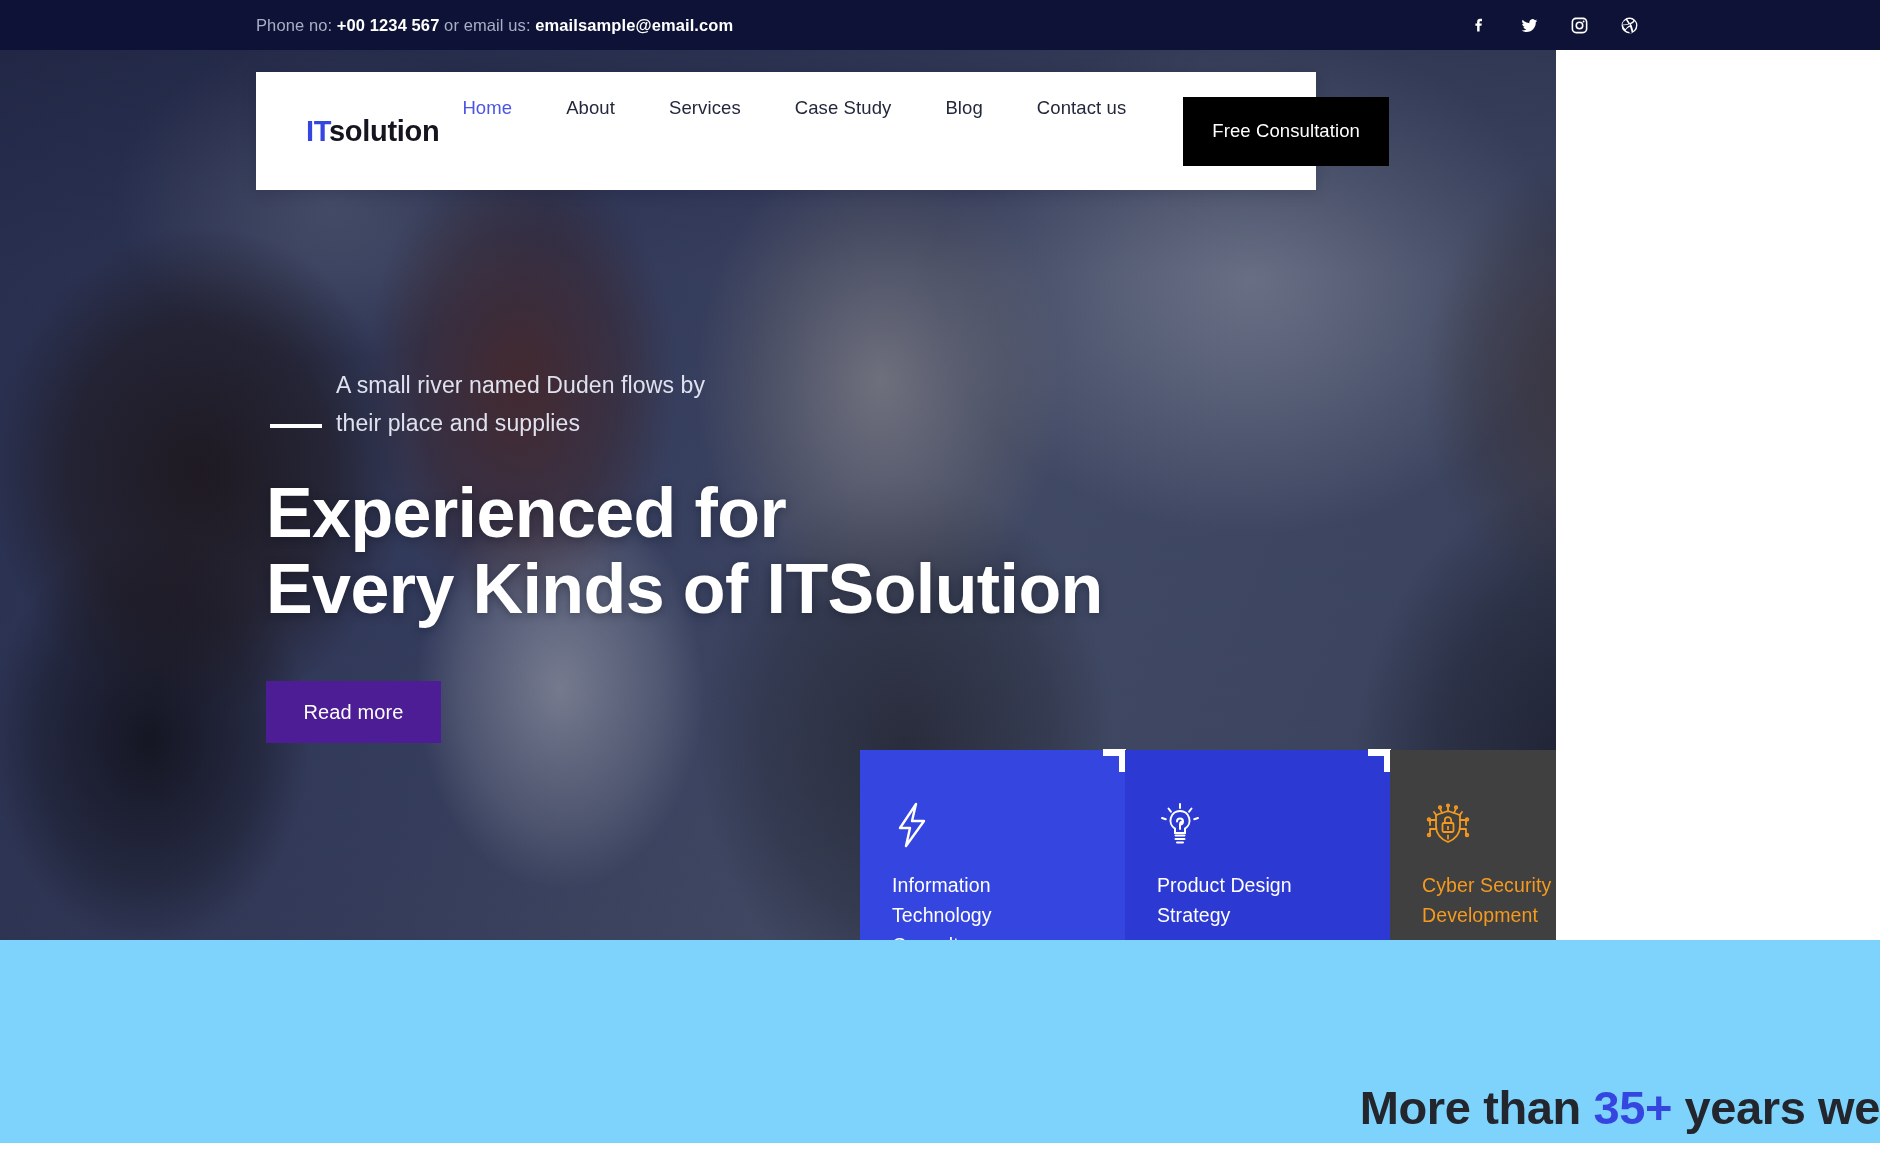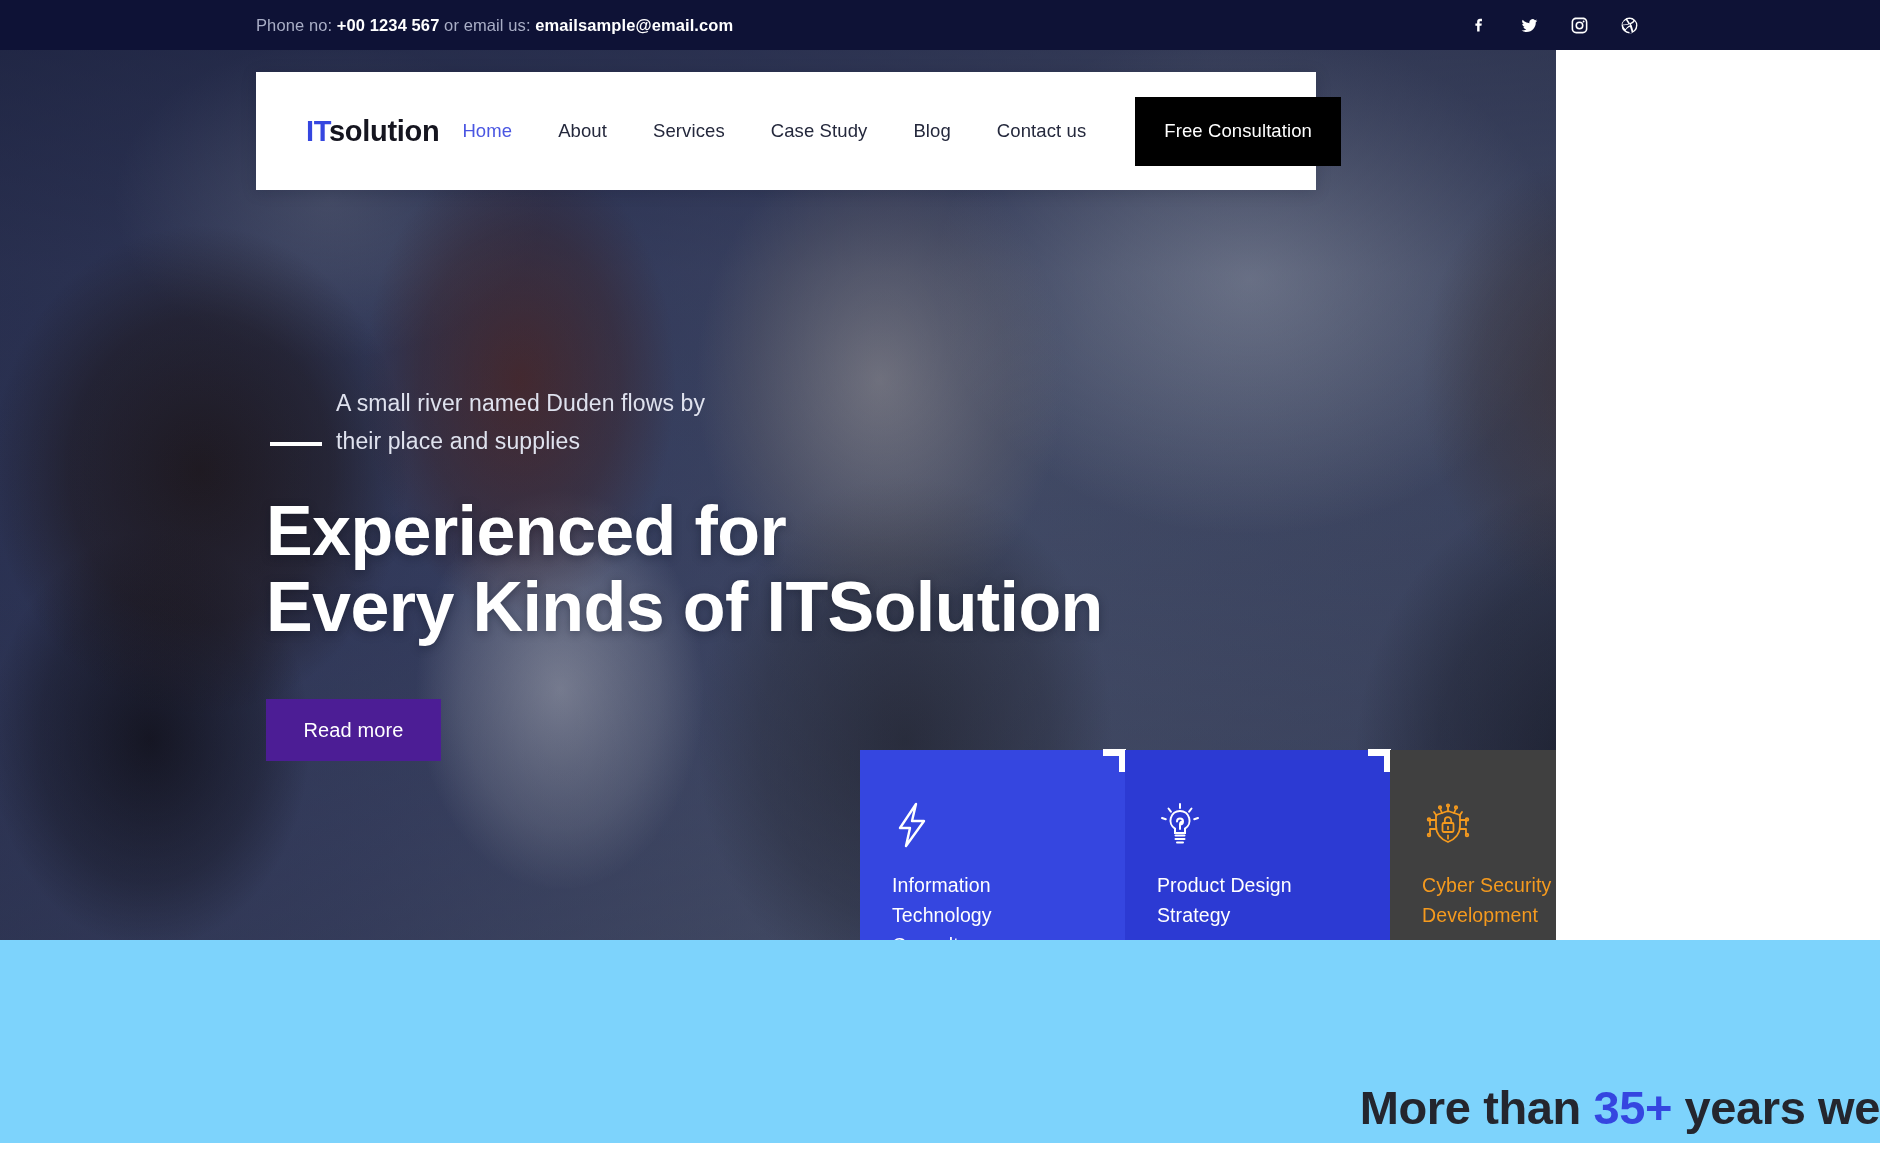--- a/index.html
+++ b/index.html
@@ -107,22 +107,22 @@
     font-size: 29px;
     font-weight: 800;
     letter-spacing: -.3px;
     color: #15151f;
     white-space: nowrap;
     cursor: pointer;
   }
   .logo .it { color: #3546e0; }
   .navlinks {
     display: flex;
-    align-items: center;
-    gap: 0;
+    align-items: flex-start;
+    gap: 8px;
     margin-left: auto;
   }
   .navlink {
     font-size: 18.5px;
     color: #24283c;
     padding: 0 23px;
     white-space: nowrap;
     cursor: pointer;
     letter-spacing: .1px;
   }
@@ -139,21 +139,21 @@
     margin-right: 18px;
     white-space: nowrap;
     cursor: pointer;
     letter-spacing: .1px;
   }
 
   
   .hero-content {
     position: absolute;
     left: 266px;
-    top: 334px;
+    top: 316px;
     z-index: 10;
     width: 900px;
   }
   .eyebrow {
     position: relative;
     color: #dfe2ee;
     font-size: 23px;
     line-height: 38px;
     width: 470px;
     padding-left: 70px;

